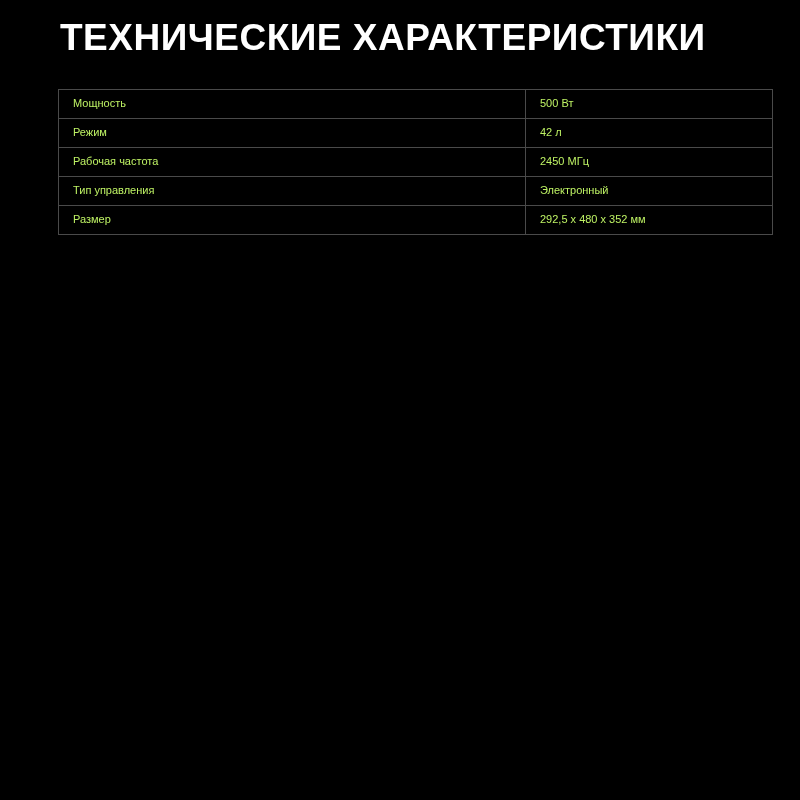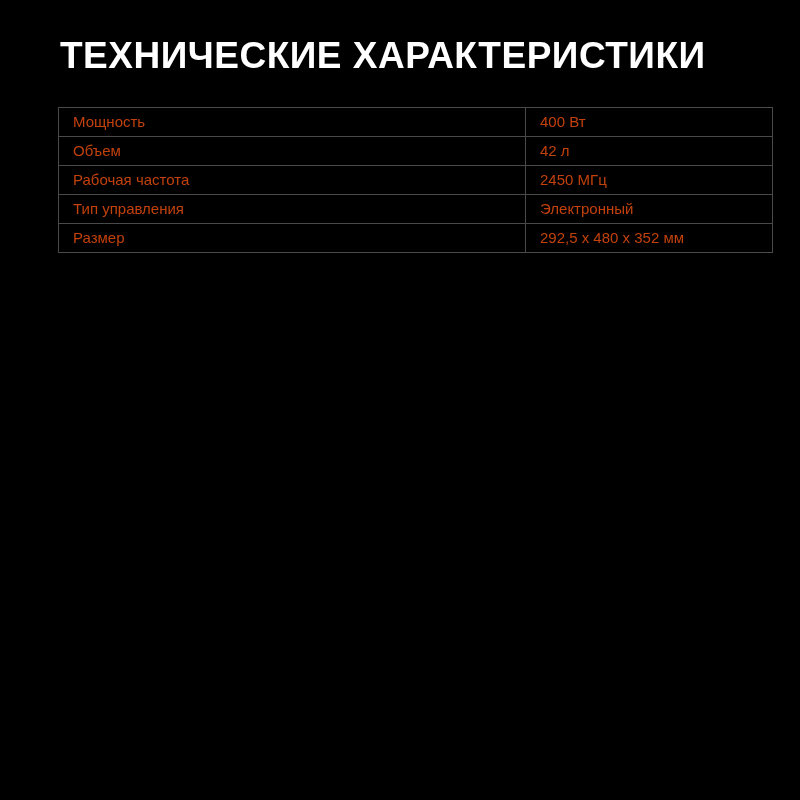--- a/index.html
+++ b/index.html
@@ -11,43 +11,43 @@
     height: 800px;
     background: #000000;
     font-family: "Liberation Sans", sans-serif;
     overflow: hidden;
   }
   .page {
     position: relative;
     width: 800px;
     height: 800px;
     box-sizing: border-box;
-    padding: 36px 58px 0 58px;
+    padding: 18px 58px 0 58px;
   }
   .title {
     color: #ffffff;
     font-size: 37px;
     font-weight: bold;
     letter-spacing: 0.5px;
     line-height: 1.1;
     margin: 0 0 30px 2px;
     white-space: nowrap;
   }
   .spec-table {
     width: 684px;
     border-collapse: collapse;
     table-layout: fixed;
   }
   .spec-table tr {
     height: 29px;
   }
   .spec-table td {
     border: 1px solid #4a4a4a;
-    color: #c2410c;
-    font-size: 15px;
+    color: #bef264;
+    font-size: 11px;
     padding: 0 0 0 14px;
     vertical-align: middle;
     line-height: 1;
     white-space: nowrap;
     overflow: hidden;
   }
   .spec-table td.param {
     width: 452px;
   }
   .spec-table td.value {
@@ -57,24 +57,24 @@
 </head>
 <body>
 
 <div class="page">
   <h1 class="title">ТЕХНИЧЕСКИЕ ХАРАКТЕРИСТИКИ</h1>
 
   <table class="spec-table">
     <tbody>
       <tr>
         <td class="param">Мощность</td>
-        <td class="value">400 Вт</td>
+        <td class="value">500 Вт</td>
       </tr>
       <tr>
-        <td class="param">Объем</td>
+        <td class="param">Режим</td>
         <td class="value">42 л</td>
       </tr>
       <tr>
         <td class="param">Рабочая частота</td>
         <td class="value">2450 МГц</td>
       </tr>
       <tr>
         <td class="param">Тип управления</td>
         <td class="value">Электронный</td>
       </tr>

